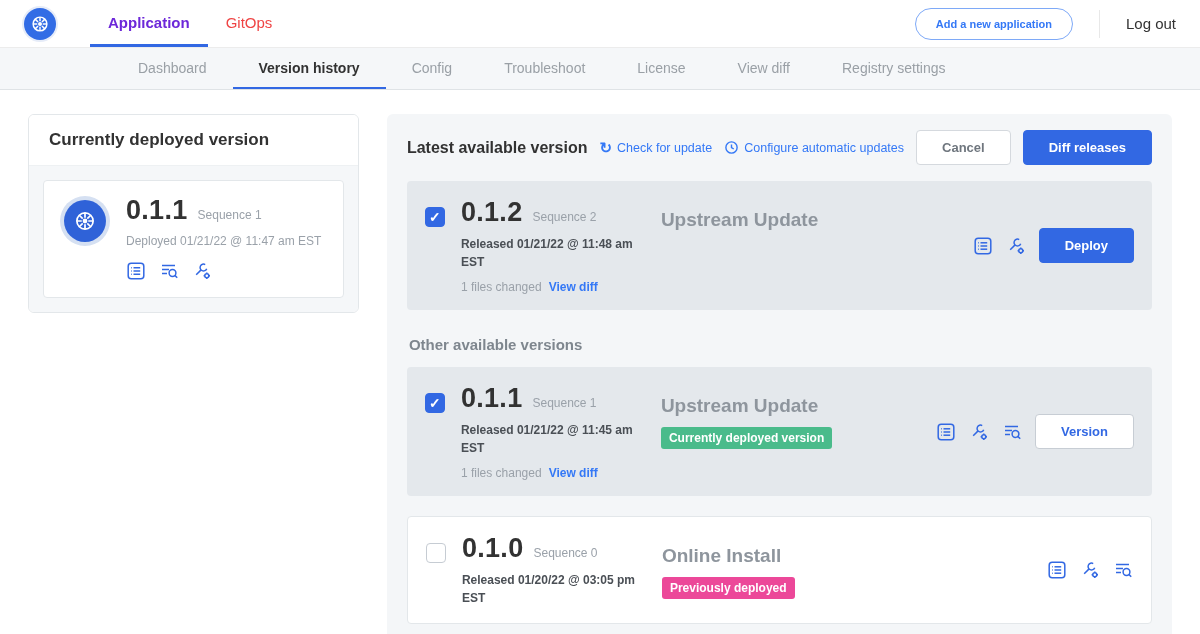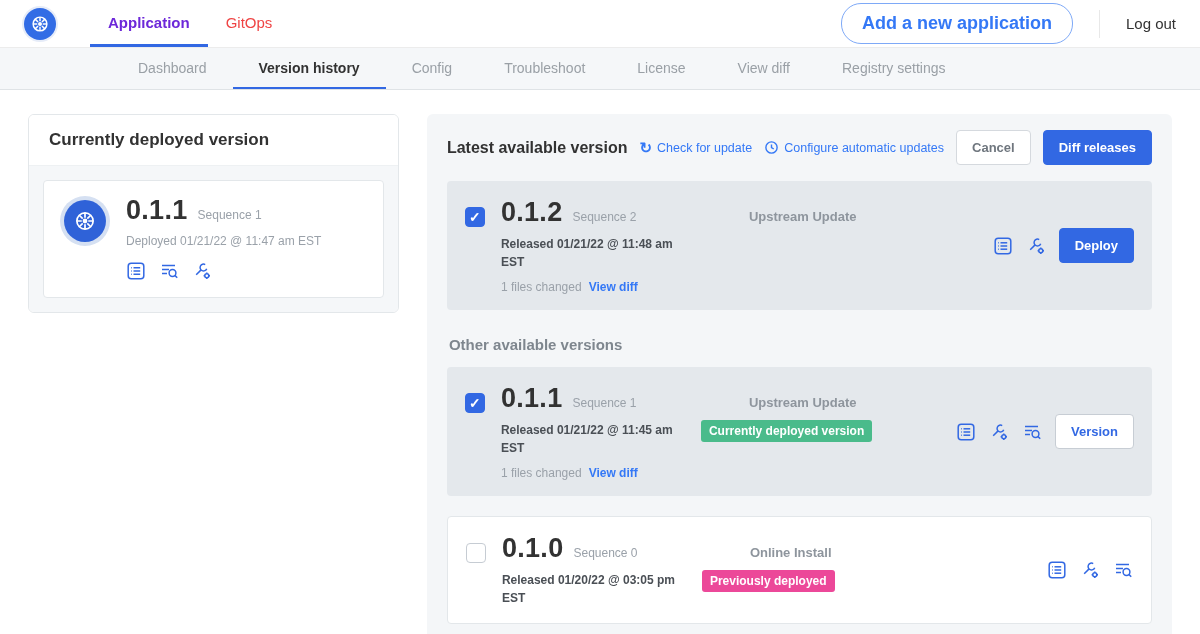--- a/index.html
+++ b/index.html
@@ -6,21 +6,21 @@
   html, body { width: 1200px; height: 634px; overflow: hidden; background: #fff;
     font-family: "Liberation Sans", sans-serif; color: #323232; }
 
   
   .topbar { height: 48px; display: flex; align-items: stretch; padding: 0 24px; border-bottom: 1px solid #ececec; background:#fff; }
   .logo-wrap { display:flex; align-items:center; margin-right: 34px; }
   .logo { width: 32px; height: 32px; border-radius: 50%; background: #326ce5; display:flex; align-items:center; justify-content:center; box-shadow: 0 0 0 2px #e6ecf8; }
   .top-tab { display:flex; align-items:center; padding: 0 18px; font-size: 15px; font-weight: 400; color:#ef4444; border-bottom: 3px solid transparent; cursor: pointer; }
   .top-tab.active { color:#6d28d9; font-weight: 700; border-bottom-color:#3268e3; }
   .top-right { margin-left:auto; display:flex; align-items:center; }
-  .add-app-btn { background:#fff; border: 1px solid #7ea9f7; color:#3478f6; font-weight: 700; font-size: 18px; padding: 9px 20px; border-radius: 20px; cursor:pointer; font-family: inherit; }
+  .add-app-btn { background:#fff; border: 1px solid #7ea9f7; color:#3478f6; font-weight: 700; font-size: 11px; padding: 9px 20px; border-radius: 20px; cursor:pointer; font-family: inherit; }
   .logout { font-size: 15px; color:#323232; padding-left: 26px; margin-left: 26px; border-left: 1px solid #e8e8e8; height: 28px; display:flex; align-items:center; cursor:pointer; }
 
   
   .subnav { height: 42px; background:#f5f7f9; border-bottom: 1px solid #dfe3e6; display:flex; align-items: stretch; padding-left: 112px; }
   .subnav-tab { display:flex; align-items:center; padding: 16px 26px; font-size: 14px; color:#9aa0a6; border-bottom: 2px solid transparent; cursor:pointer; }
   .subnav-tab.active { color:#323232; font-weight: 700; border-bottom-color:#3268e3; }
 
   
   .main { display:flex; gap: 28px; padding: 24px 28px; }
 
@@ -37,37 +37,37 @@
   .dc-deployed-at { margin-top: 8px; }
   .icon-row { display:flex; align-items:center; gap: 13px; margin-top: 13px; }
   .row-icon { display:inline-flex; cursor:pointer; }
 
   
   .versions-panel { flex: 1; background:#f4f6f8; border-radius: 6px; padding: 16px 20px 24px; }
   .panel-header { display:flex; align-items:center; gap: 12px; margin-bottom: 16px; }
   .panel-title { font-size: 16px; font-weight: 700; white-space: nowrap; }
   .hlink { display:flex; align-items:center; gap: 5px; color:#3478f6; font-size: 12.5px; font-weight: 500; white-space: nowrap; cursor:pointer; }
   .refresh-glyph { font-size: 15px; font-weight: 700; line-height: 1; }
-  .btn { font-family: inherit; font-size: 13px; font-weight: 700; padding: 9px 15px; border-radius: 4px; cursor:pointer; white-space: nowrap; }
+  .btn { font-family: inherit; font-size: 13px; font-weight: 700; padding: 9px 25px; border-radius: 4px; cursor:pointer; white-space: nowrap; }
   .btn-cancel { background:#fff; border: 1px solid #d5d9de; color:#6f767e; margin-left:auto; }
   .btn-primary { background:#3268e3; border: 1px solid #3268e3; color:#fff; }
   .btn-outline { background:#fff; border: 1px solid #c7cdd4; color:#3268e3; }
 
   .version-row { display:flex; align-items:center; border-radius: 4px; padding: 16px 18px; }
   .row-selected { background:#e4e8ec; }
   .row-plain { background:#fff; border: 1px solid #e3e7ea; }
   .checkbox { width: 20px; height: 20px; border-radius: 4px; flex:none; align-self: flex-start; margin-top: 10px; display:flex; align-items:center; justify-content:center; cursor:pointer; background:#fff; border: 1px solid #c6ccd3; }
   .checkbox.checked { background:#3268e3; border-color:#3268e3; }
   .checkbox.checked::after { content: "\2713"; color:#fff; font-size: 14px; font-weight: 700; }
   .vcol { width: 200px; margin-left: 16px; flex:none; }
   .released { font-size: 12px; font-weight: 700; color:#4a4f55; margin-top: 7px; line-height: 1.5; width: 182px; }
   .files-line { font-size: 12px; color:#9aa1a9; margin-top: 9px; }
   .viewdiff { color:#3478f6; font-weight: 700; margin-left: 7px; cursor:pointer; }
   .scol { width: 208px; flex:none; align-self: flex-start; margin-top: 12px; }
-  .source { font-size: 13px; font-weight: 600; color:#8e959d;margin-left:48px; }
+  .source { font-size: 19px; font-weight: 600; color:#8e959d; }
   .vbadge { display:inline-block; margin-top: 10px; padding: 4px 8px; border-radius: 3px; color:#fff; font-size: 12px; font-weight: 700; }
   .vbadge.green { background:#4abb8b; }
   .vbadge.gray { background:#ec4899; }
   .actions { margin-left:auto; display:flex; align-items:center; gap: 13px; }
   .other-title { font-size: 15px; font-weight: 600; color:#7e868e; margin: 26px 0 14px 2px; }
   .gap-row { height: 20px; }
   svg.ic { display:block; }
 </style>
 </head>
 <body>

